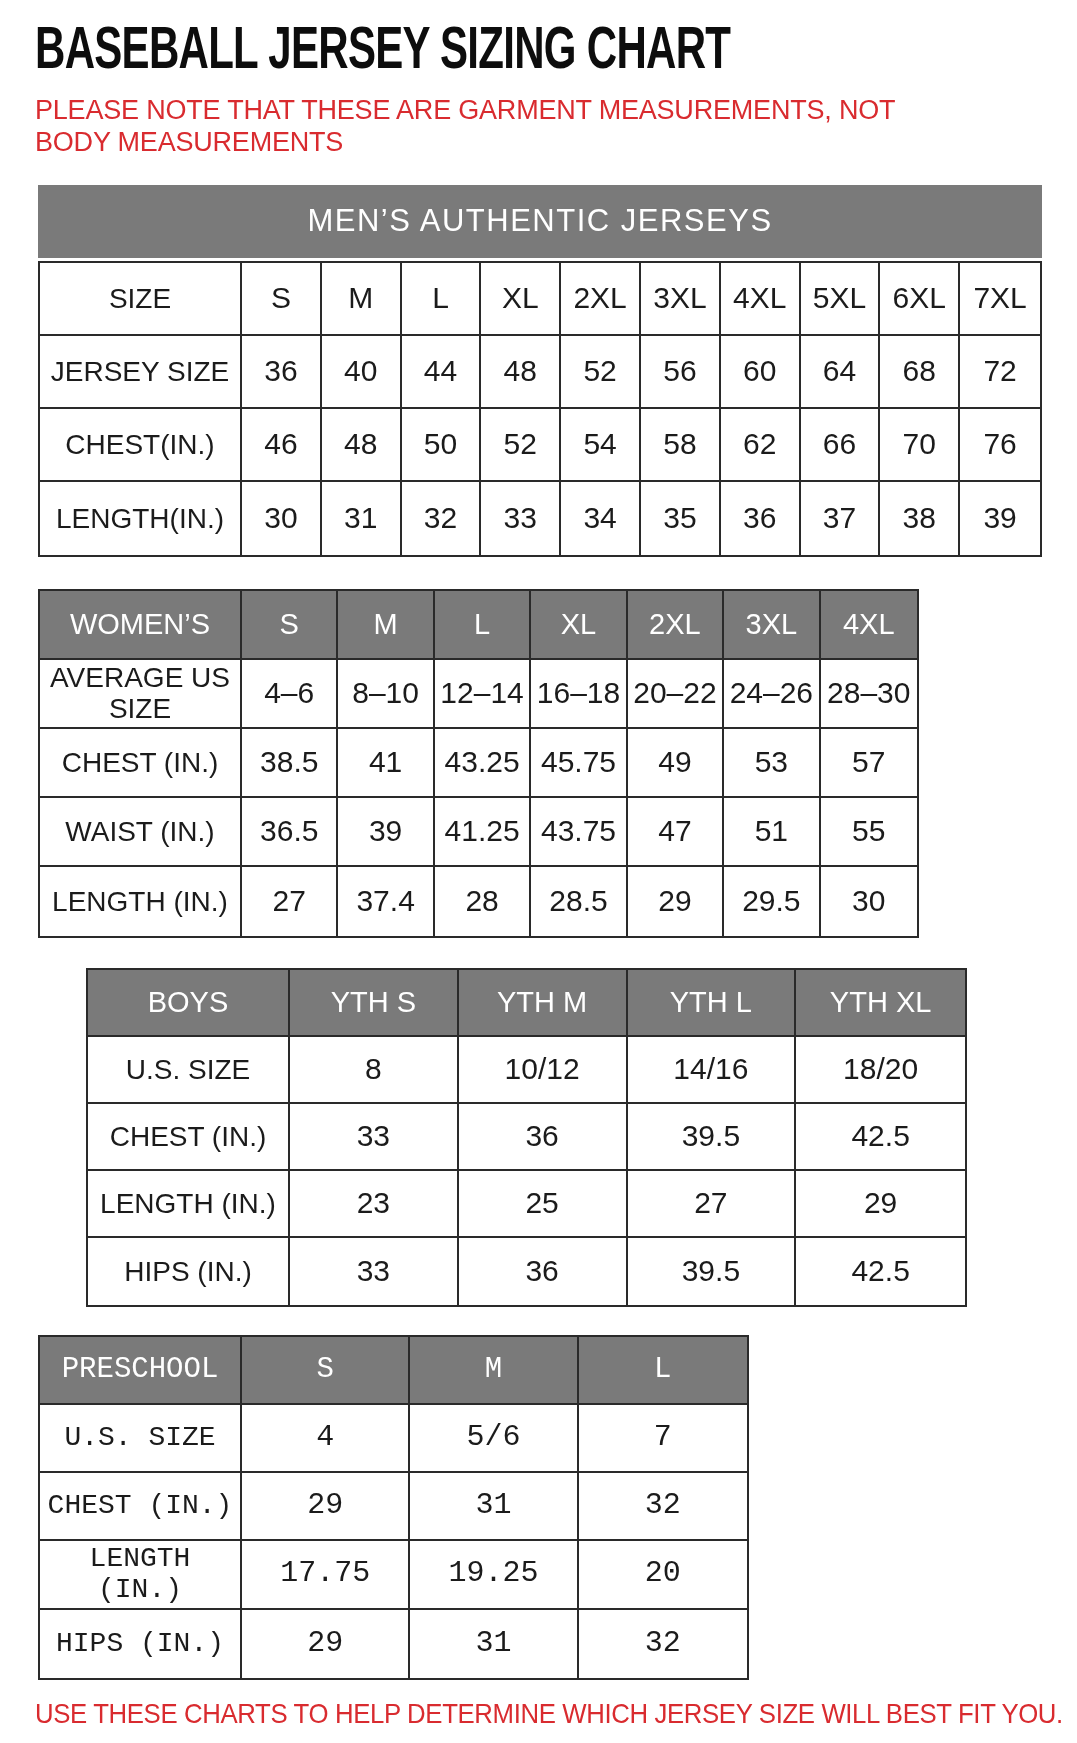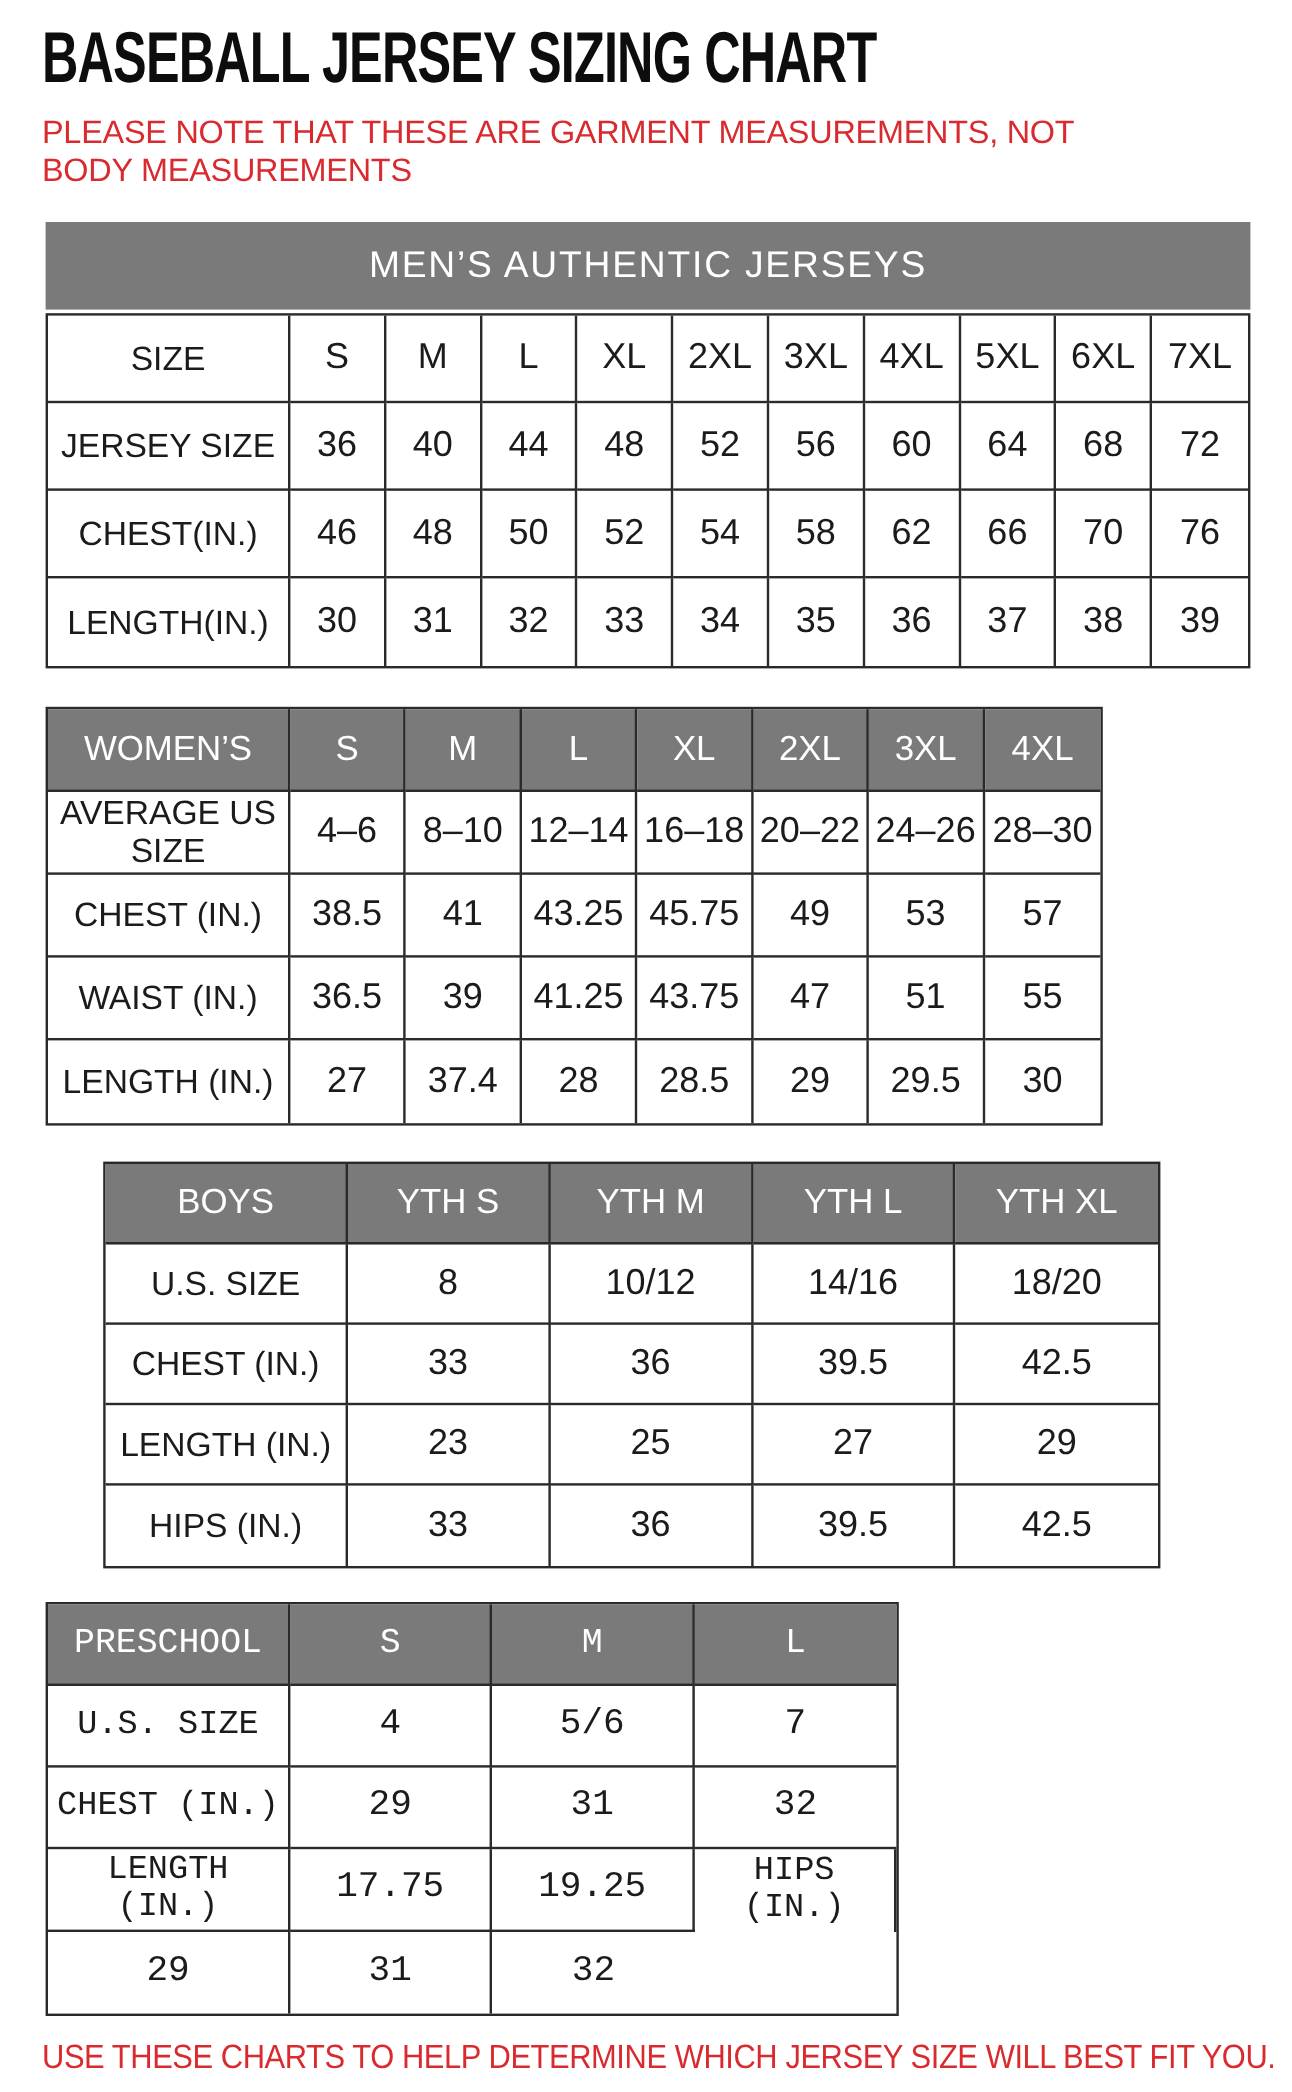--- a/index.html
+++ b/index.html
@@ -212,20 +212,21 @@
         <div class="cell">4</div>
         <div class="cell">5/6</div>
         <div class="cell last-col">7</div>
         <div class="cell label">CHEST (IN.)</div>
         <div class="cell">29</div>
         <div class="cell">31</div>
         <div class="cell last-col">32</div>
         <div class="cell label">LENGTH (IN.)</div>
         <div class="cell">17.75</div>
         <div class="cell">19.25</div>
+        <div class="cell last-col">20</div>
         <div class="cell label last-row">HIPS (IN.)</div>
         <div class="cell last-row">29</div>
         <div class="cell last-row">31</div>
         <div class="cell last-col last-row">32</div>
       </div>
   </div>
 </div>
 
 <div class="footer">USE THESE CHARTS TO HELP DETERMINE WHICH JERSEY SIZE WILL BEST FIT YOU.</div>
 

